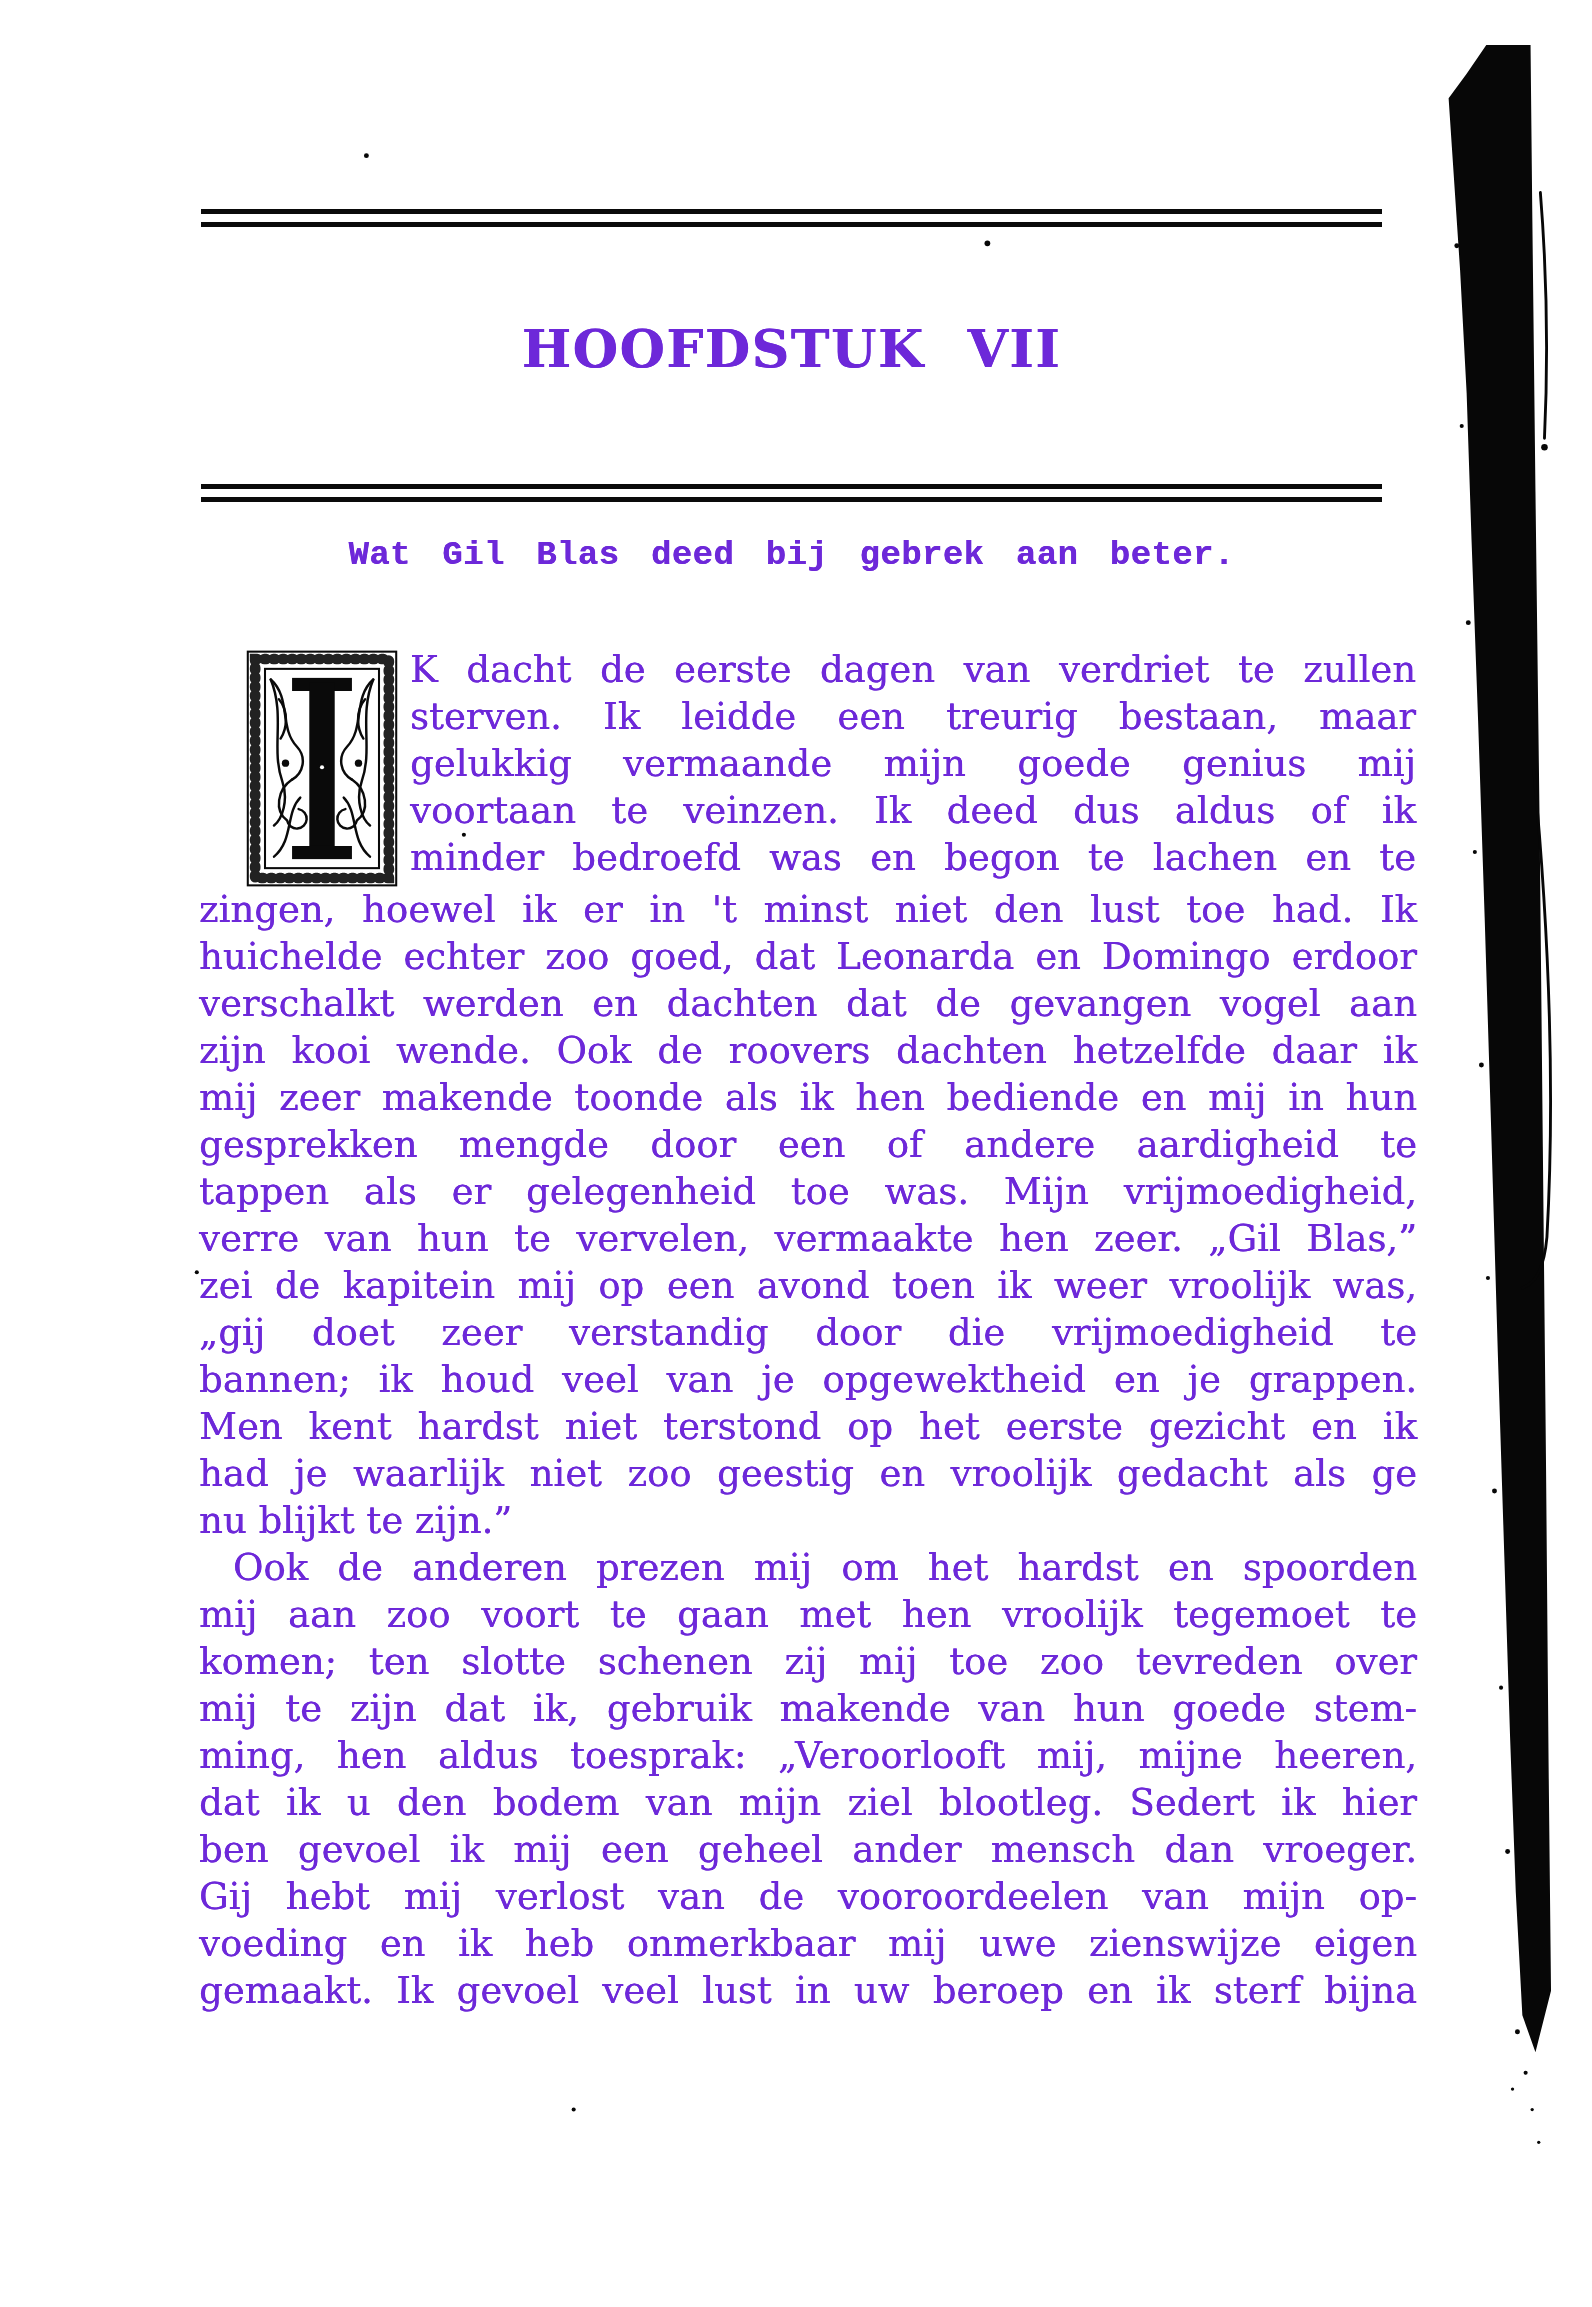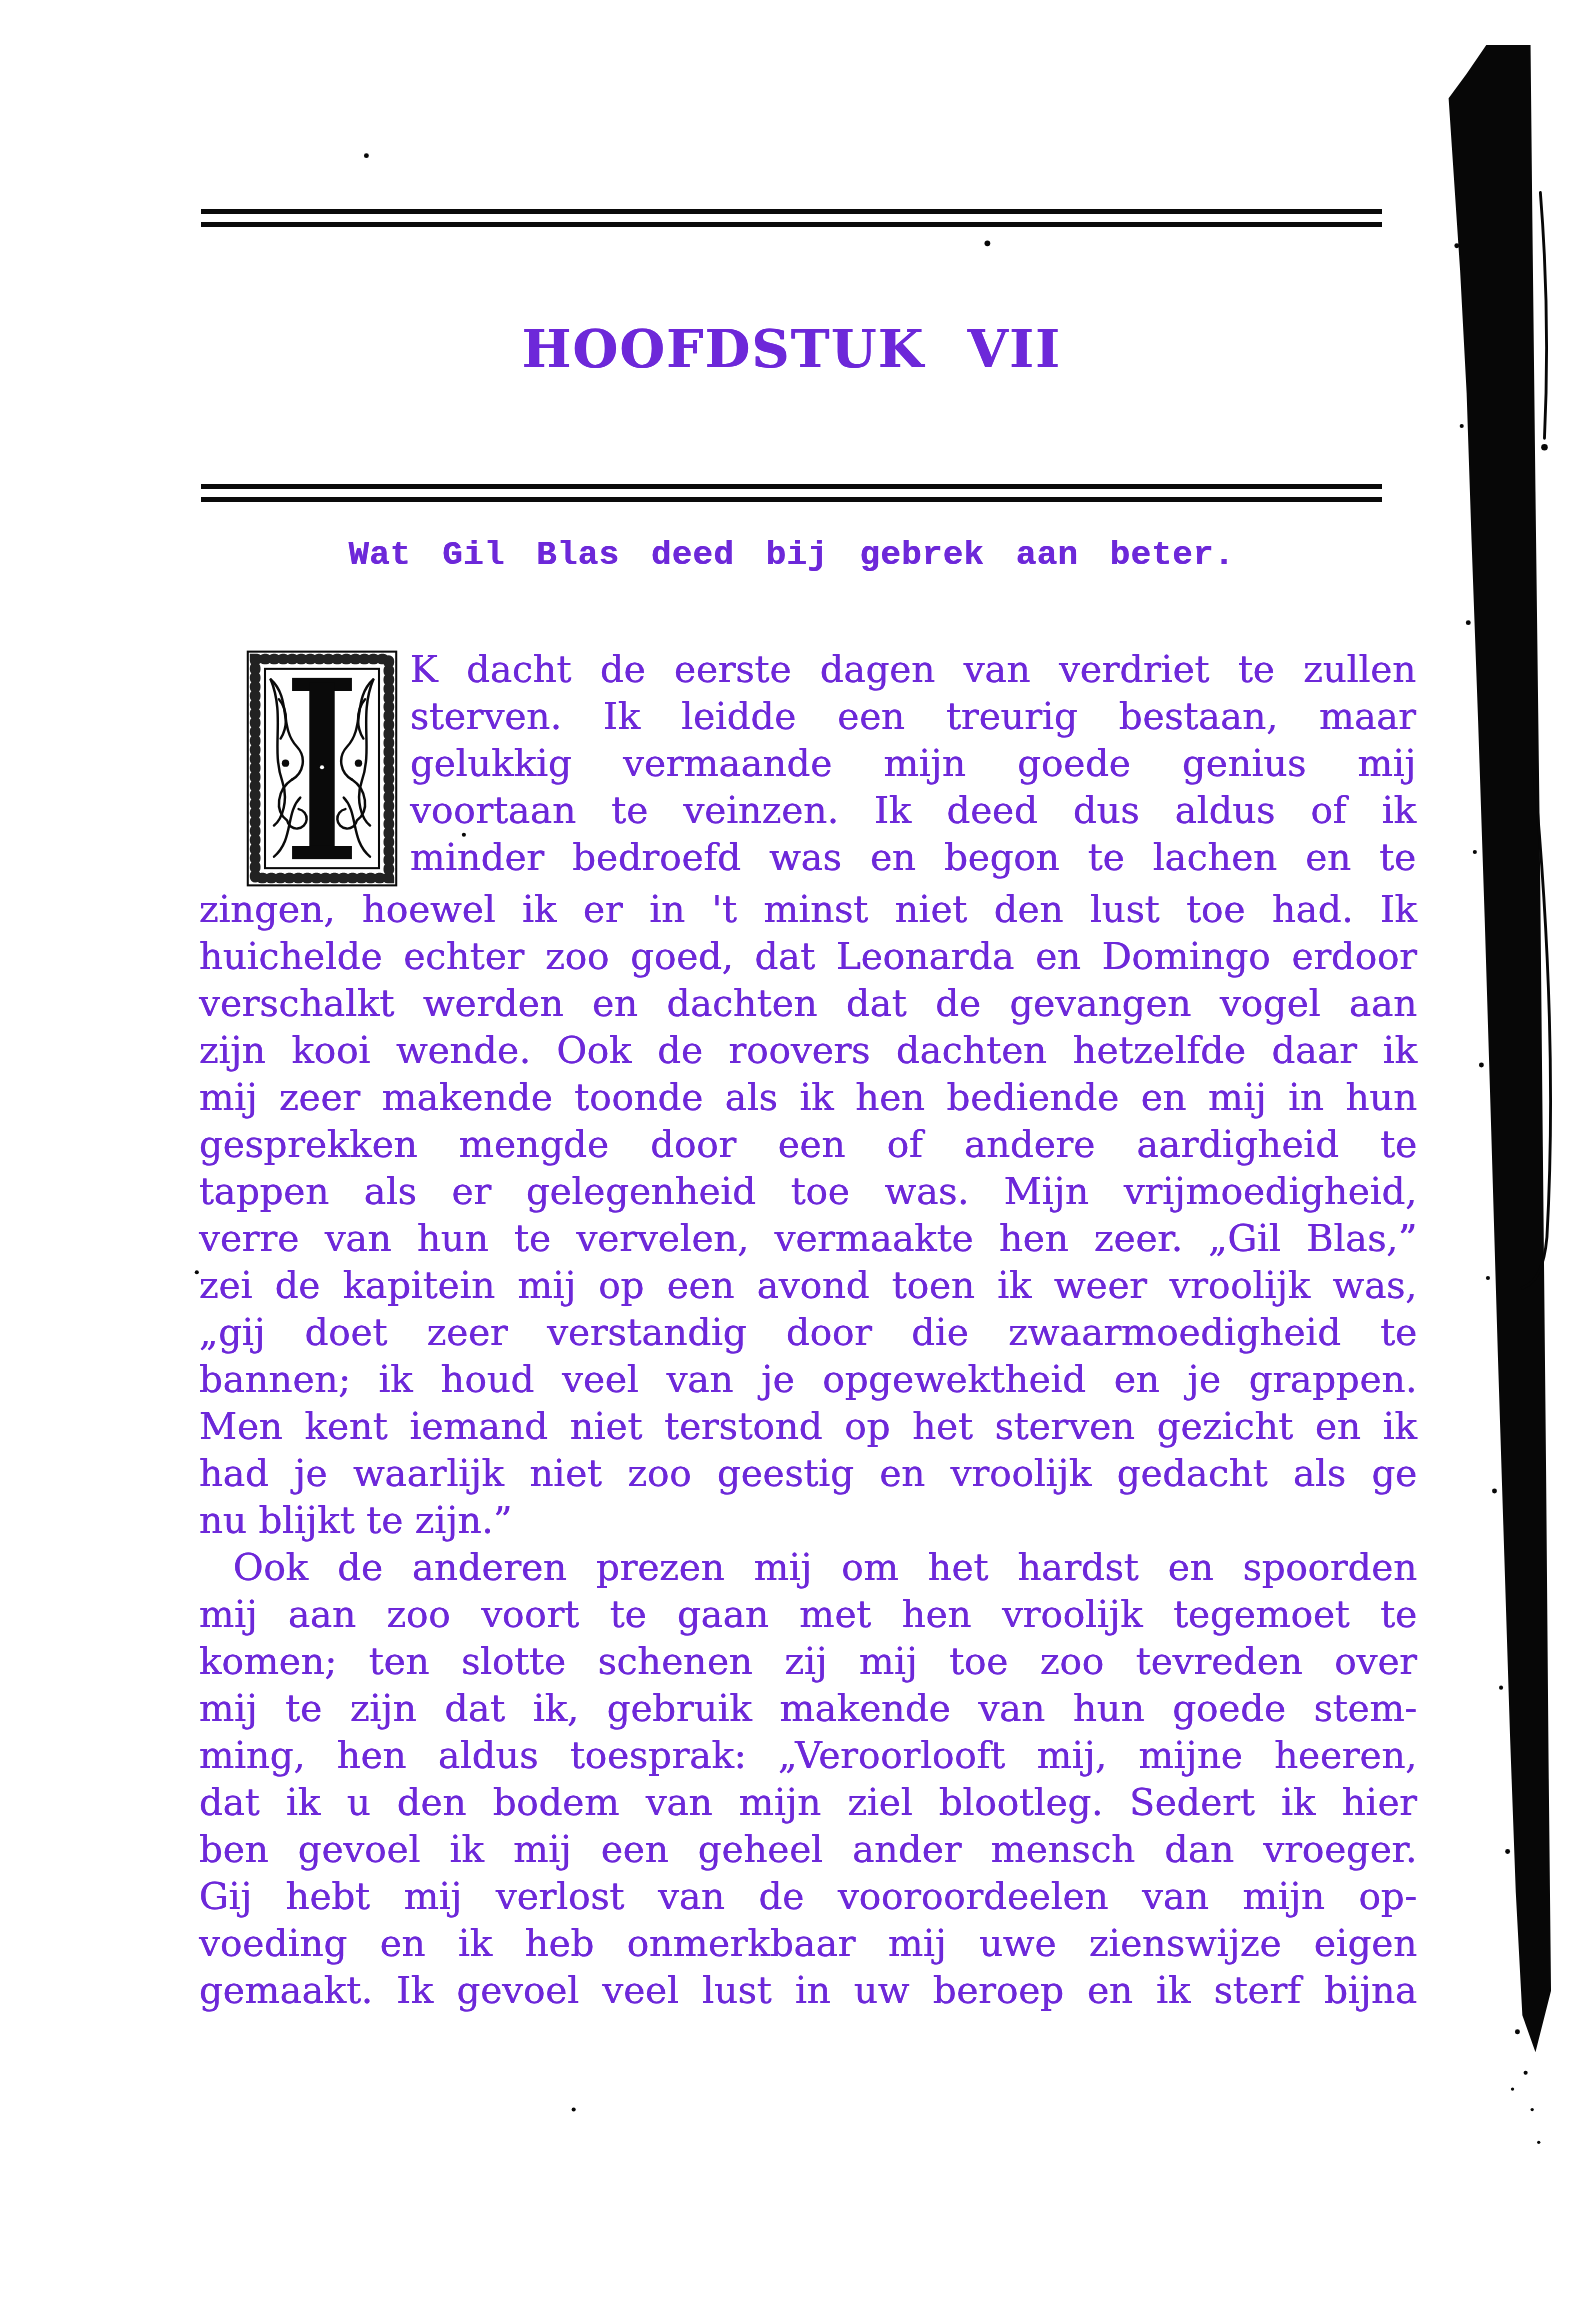--- a/index.html
+++ b/index.html
@@ -104,23 +104,23 @@
   <div class="body-block full-block">
     <p class="bline jl">zingen, hoewel ik er in 't minst niet den lust toe had. Ik</p>
     <p class="bline jl">huichelde echter zoo goed, dat Leonarda en Domingo erdoor</p>
     <p class="bline jl">verschalkt werden en dachten dat de gevangen vogel aan</p>
     <p class="bline jl">zijn kooi wende. Ook de roovers dachten hetzelfde daar ik</p>
     <p class="bline jl">mij zeer makende toonde als ik hen bediende en mij in hun</p>
     <p class="bline jl">gesprekken mengde door een of andere aardigheid te</p>
     <p class="bline jl">tappen als er gelegenheid toe was. Mijn vrijmoedigheid,</p>
     <p class="bline jl">verre van hun te vervelen, vermaakte hen zeer. „Gil Blas,”</p>
     <p class="bline jl">zei de kapitein mij op een avond toen ik weer vroolijk was,</p>
-    <p class="bline jl">„gij doet zeer verstandig door die zwaarmoedigheid te</p>
+    <p class="bline jl">„gij doet zeer verstandig door die vrijmoedigheid te</p>
     <p class="bline jl">bannen; ik houd veel van je opgewektheid en je grappen.</p>
-    <p class="bline jl">Men kent iemand niet terstond op het sterven gezicht en ik</p>
+    <p class="bline jl">Men kent hardst niet terstond op het eerste gezicht en ik</p>
     <p class="bline jl">had je waarlijk niet zoo geestig en vroolijk gedacht als ge</p>
     <p class="bline jl ll">nu blijkt te zijn.”</p>
     <p class="bline jl pind">Ook de anderen prezen mij om het hardst en spoorden</p>
     <p class="bline jl">mij aan zoo voort te gaan met hen vroolijk tegemoet te</p>
     <p class="bline jl">komen; ten slotte schenen zij mij toe zoo tevreden over</p>
     <p class="bline jl">mij te zijn dat ik, gebruik makende van hun goede stem-</p>
     <p class="bline jl">ming, hen aldus toesprak: „Veroorlooft mij, mijne heeren,</p>
     <p class="bline jl">dat ik u den bodem van mijn ziel blootleg. Sedert ik hier</p>
     <p class="bline jl">ben gevoel ik mij een geheel ander mensch dan vroeger.</p>
     <p class="bline jl">Gij hebt mij verlost van de vooroordeelen van mijn op-</p>

